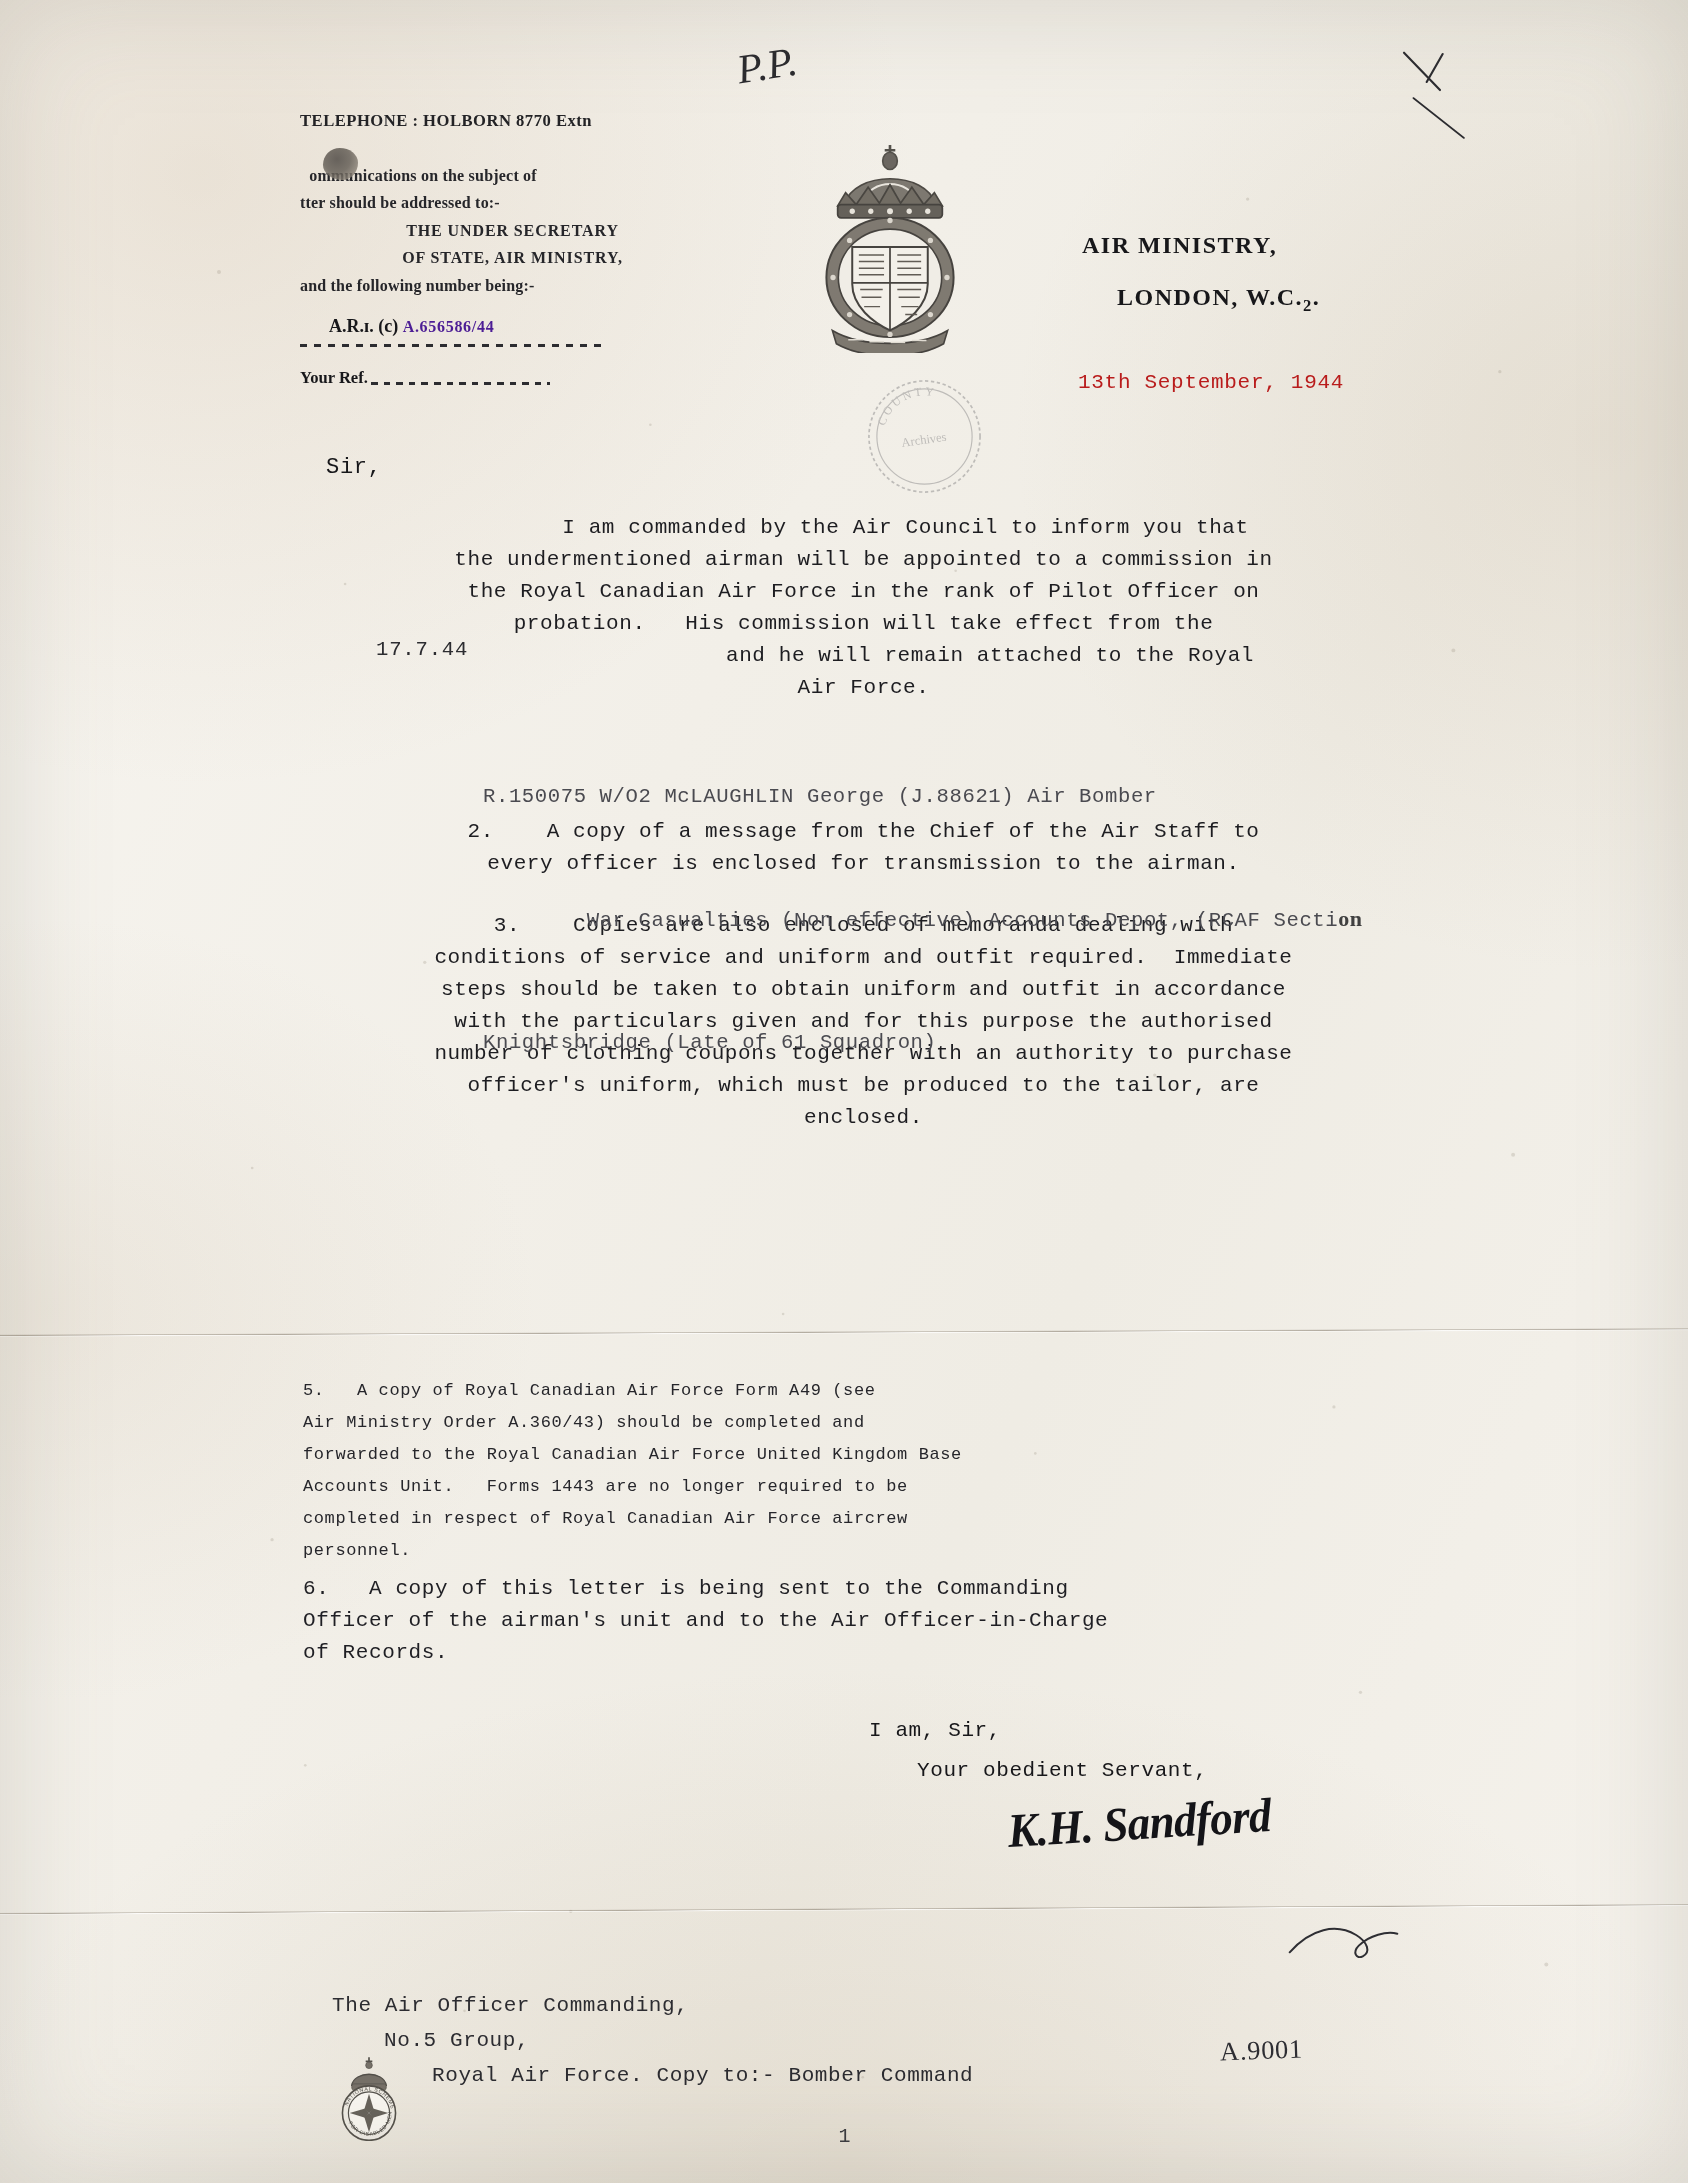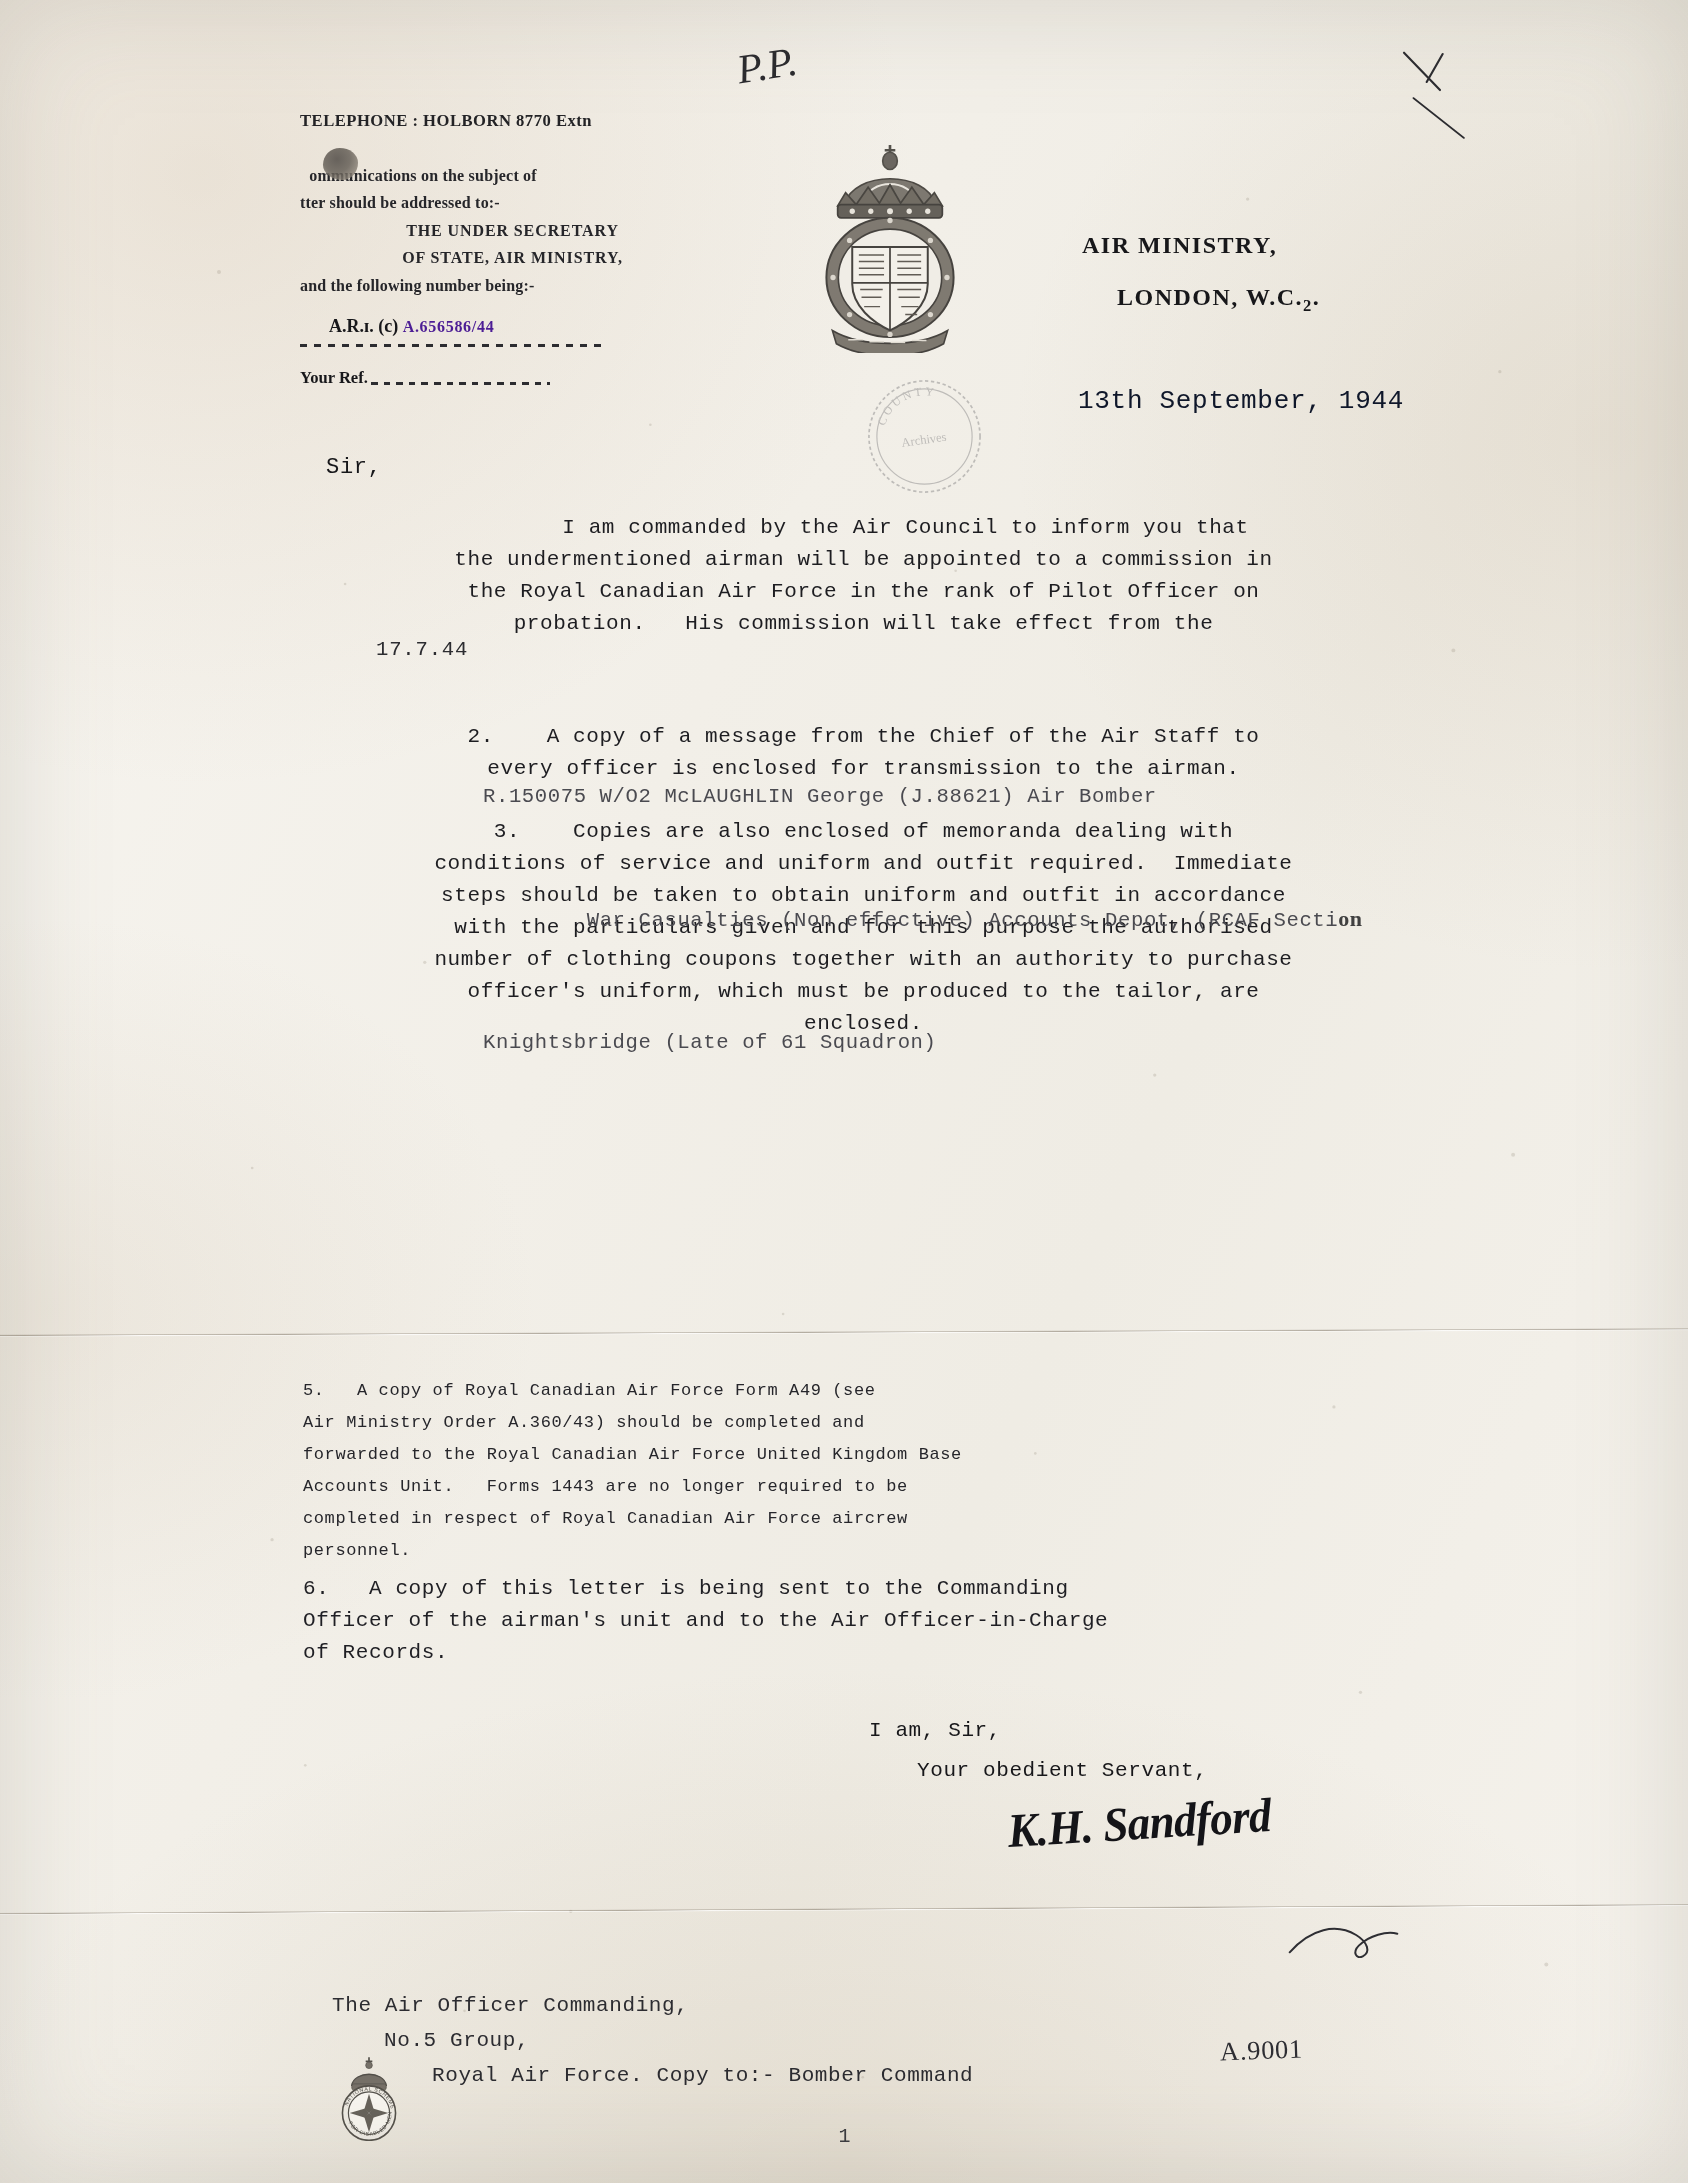--- a/index.html
+++ b/index.html
@@ -181,24 +181,24 @@
   .addr-right .l2 {
     font-size: 24px;
     font-weight: 700;
     letter-spacing: 1.5px;
     margin-top: 25px;
     padding-left: 35px;
   }
   .addr-right .l2 sub { font-size: 16.6px; }
   .date-line {
     position: absolute;
-    left: 1078px; top: 386px;
-    font-size: 26px;
+    left: 1078px; top: 371px;
+    font-size: 21px;
     letter-spacing: 0.7px;
-    color: #0f172a;
+    color: #b91c1c;
   }
 
   
   .salutation {
     position: absolute;
     left: 326px; top: 455px;
     font-size: 22px;
     letter-spacing: 0.7px;
   }
   .body {
@@ -443,20 +443,22 @@
     </div>
     <div class="date-line">13th September, 1944</div>
 
     <div class="salutation">Sir,</div>
 
     <div class="body">
       <div class="para indent-first tight">I am commanded by the Air Council to inform you that
 the undermentioned airman will be appointed to a commission in
 the Royal Canadian Air Force in the rank of Pilot Officer on
 probation.   His commission will take effect from the</div>
+      <div class="para" style="margin-top:0;text-indent:253px">and he will remain attached to the Royal
+Air Force.</div>
       <div style="height:81px"></div>
       <div class="para">2.    A copy of a message from the Chief of the Air Staff to
 every officer is enclosed for transmission to the airman.</div>
       <div class="para">3.    Copies are also enclosed of memoranda dealing with
 conditions of service and uniform and outfit required.  Immediate
 steps should be taken to obtain uniform and outfit in accordance
 with the particulars given and for this purpose the authorised
 number of clothing coupons together with an authority to purchase
 officer's uniform, which must be produced to the tailor, are
 enclosed.</div>

